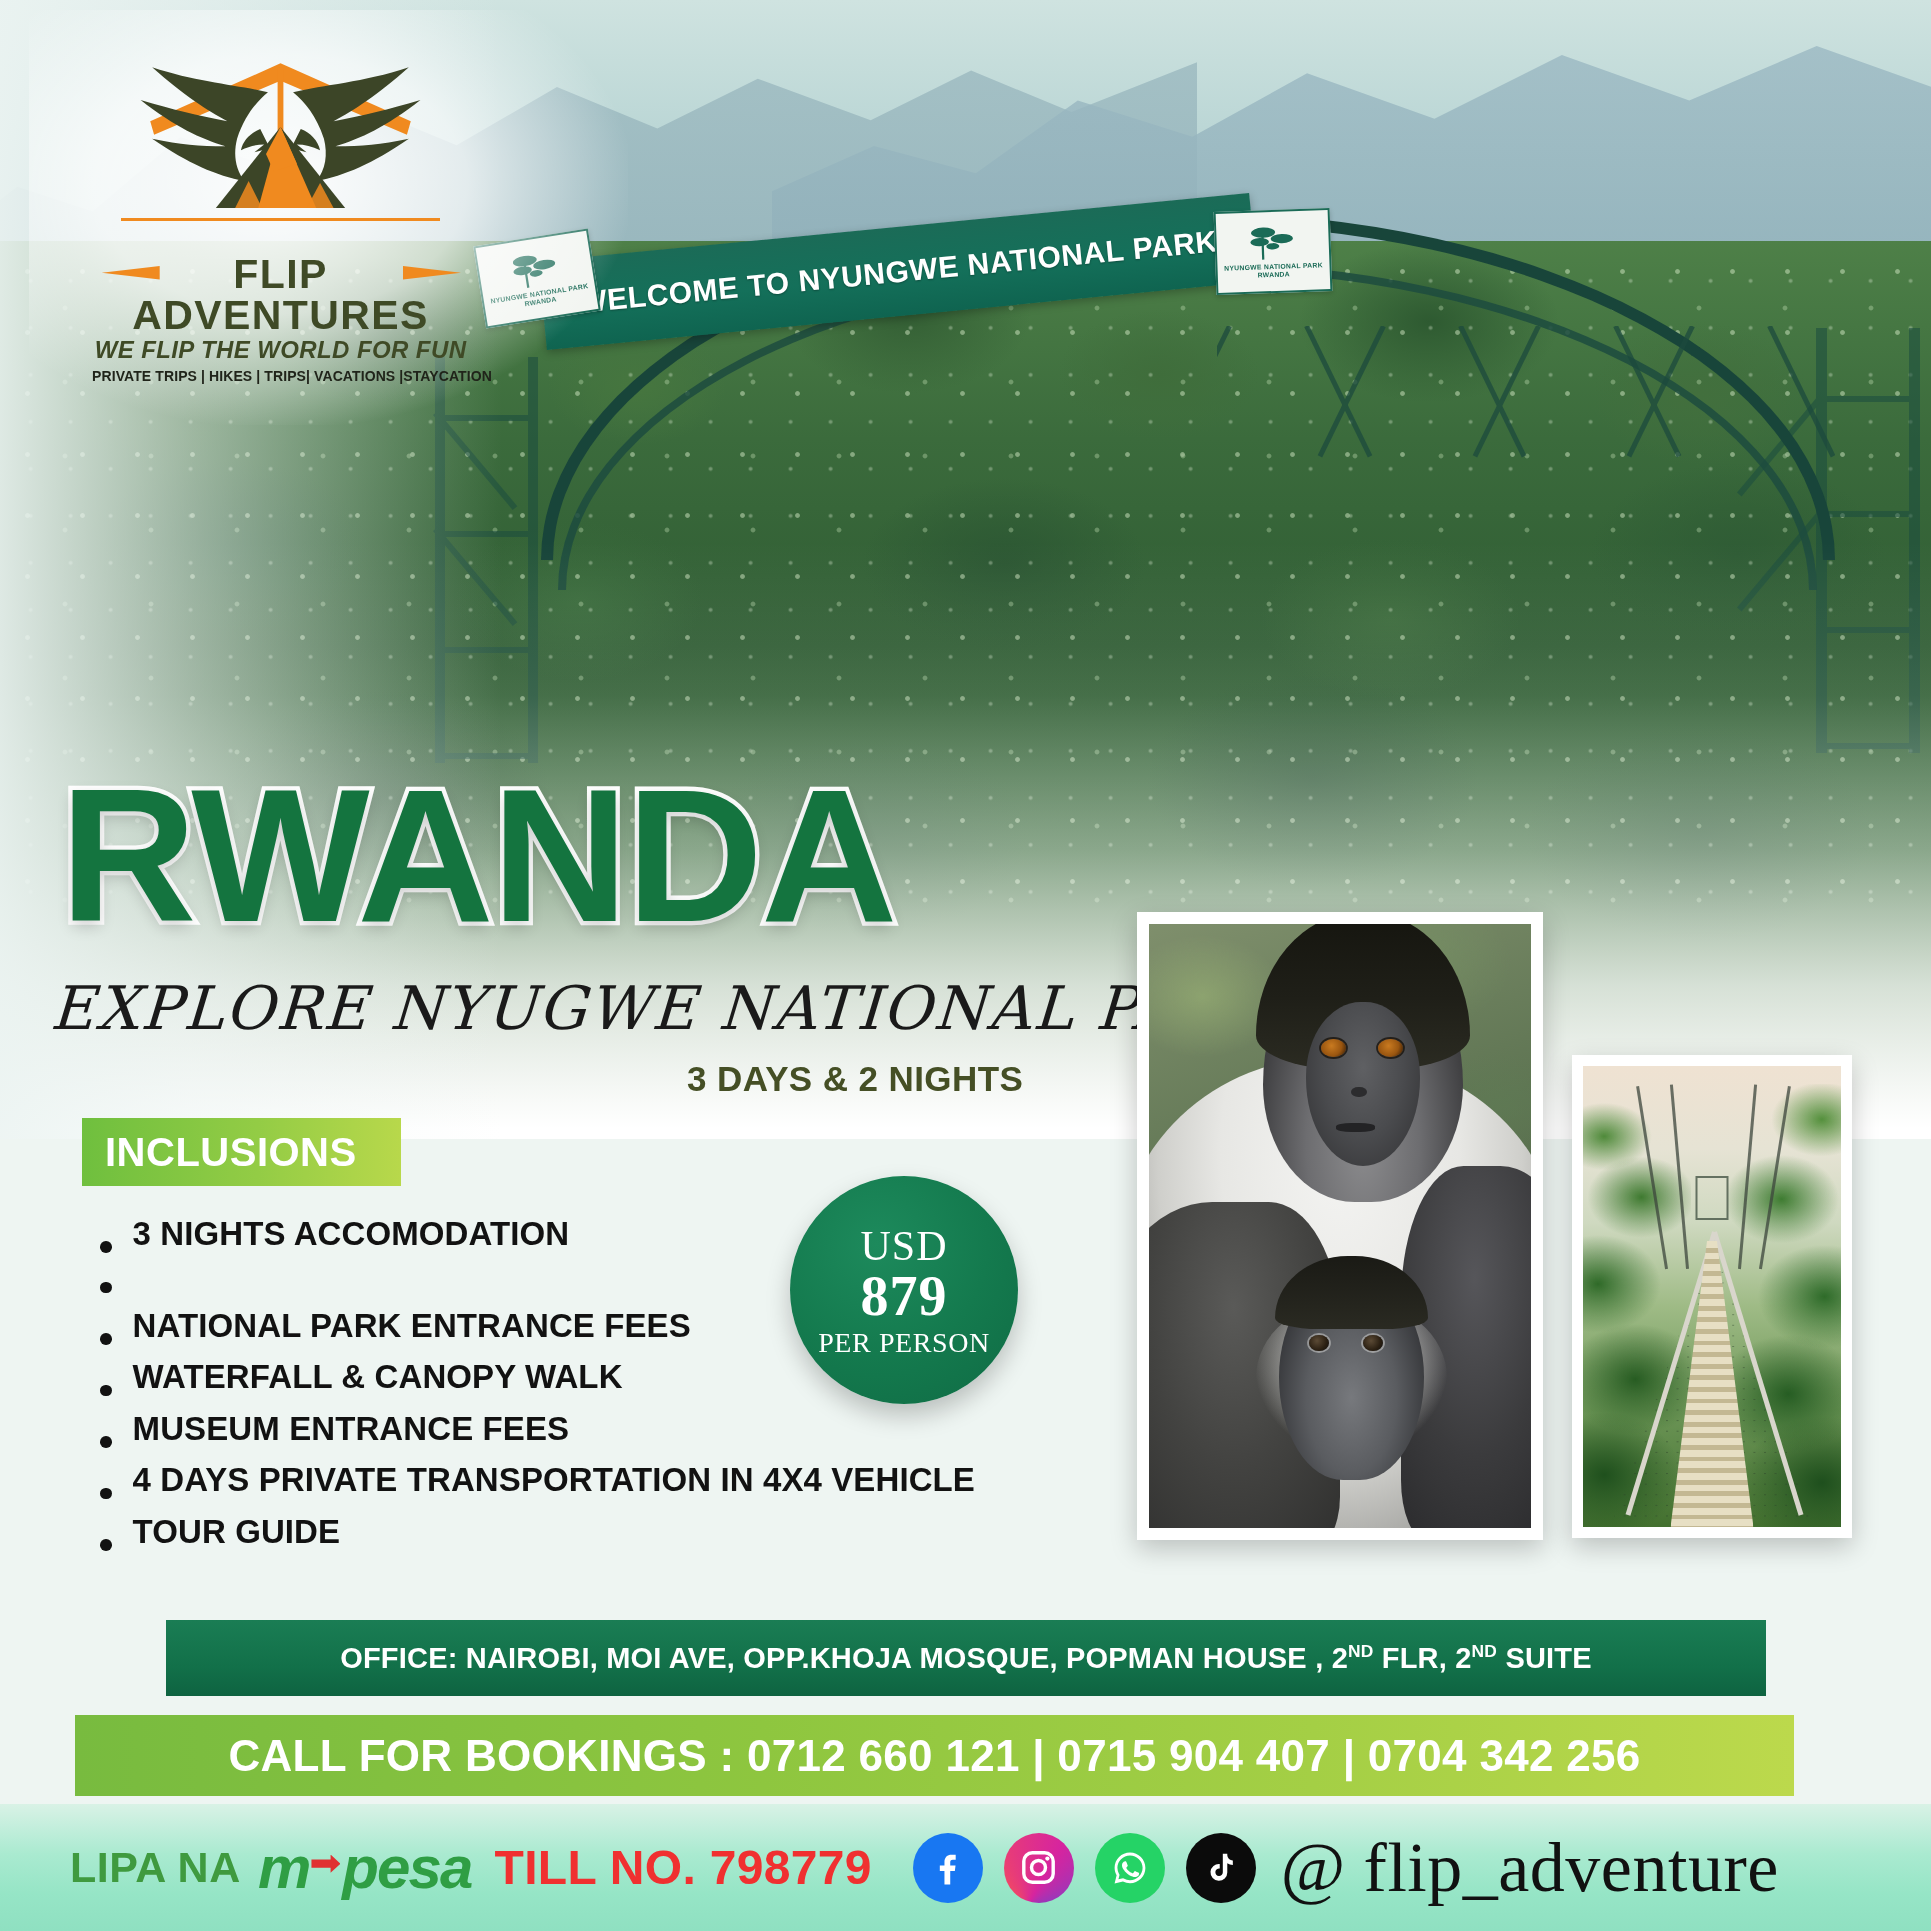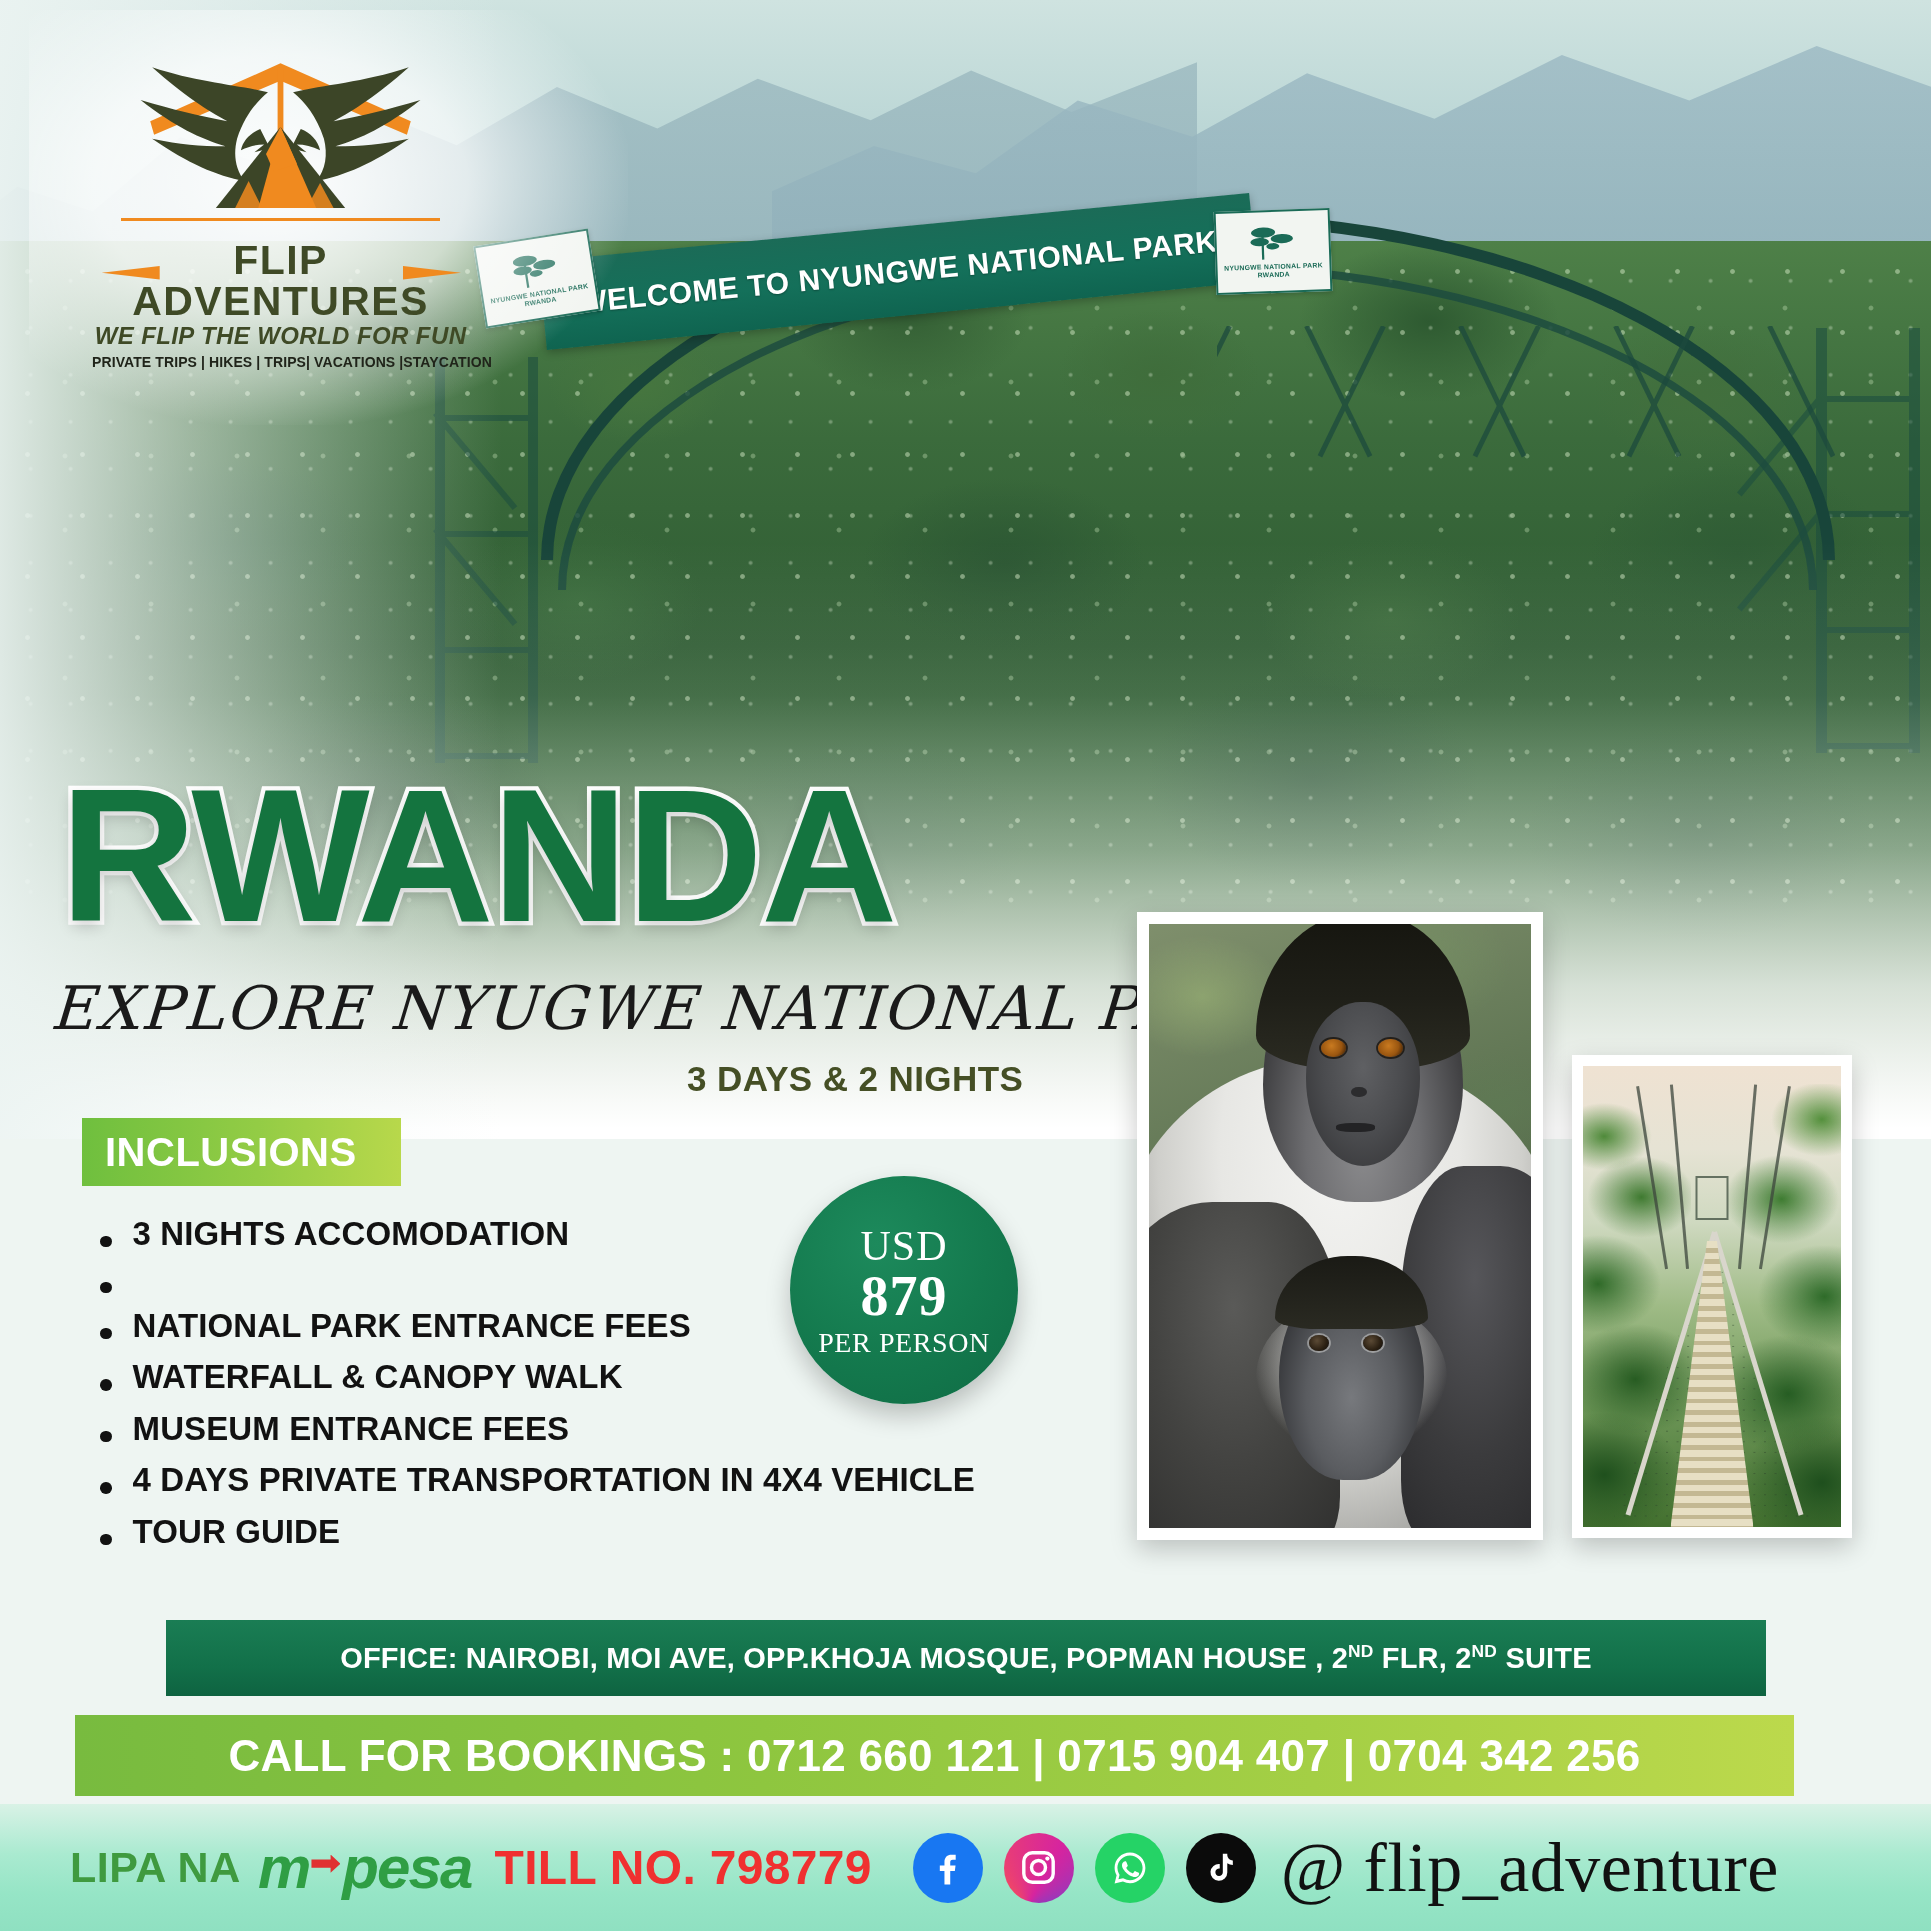--- a/index.html
+++ b/index.html
@@ -126,21 +126,21 @@
     position:absolute; left:-106px; top:145px; width:222px; height:406px; opacity:.55;
   }
   .gate-lattice.r { left:1188px; top:116px; }
   .gate-lattice b { position:absolute; background:#1a4c3f; }
 
   
   .logo { position:absolute; left:92px; top:46px; width:377px; height:280px; }
   .logo-mark { position:relative; width:377px; height:193px; }
   .logo-txt1 {
     text-align:center; font-weight:900; font-size:41px; letter-spacing:1.4px;
-    color:#3f4a26; line-height:1; margin-top:1px;
+    color:#3f4a26; line-height:1; margin-top:15px;
   }
   .logo-txt2 {
     text-align:center; font-weight:900; font-style:italic; font-size:24px;
     color:#3f4a26; letter-spacing:0.4px; line-height:1.2;
   }
   .logo-txt3 {
     text-align:center; font-weight:700; font-size:14px; color:#20241a;
     letter-spacing:0.1px; margin-top:2.9px; white-space:nowrap;
   }
   .logo-rule { position:absolute; left:29px; top:172px; width:319px; height:2.9px; background:#f08a1f; }
@@ -174,21 +174,21 @@
   .inclusions-badge {
     position:absolute; left:82px; top:1118px; width:319px; height:68px;
     background:linear-gradient(90deg,#6fbf3e 0%,#93cc45 55%,#b8d84b 100%);
     display:flex; align-items:center;
   }
   .inclusions-badge span {
     color:#ffffff; font-size:40px; font-weight:700; letter-spacing:0.5px; margin-left:23px;
   }
   .inc-list { position:absolute; left:100px; top:1215px; width:975px; }
   .inc-item {
-    display:flex; align-items:center; margin-bottom:13.5px;
+    display:flex; align-items:flex-end; margin-bottom:13.5px;
     font-size:33px; font-weight:700; color:#121212; letter-spacing:0.1px;
   }
   .inc-bullet {
     width:11.6px; height:11.6px; border-radius:50%; background:#121212;
     margin:15.4px 21px 0 0; flex:0 0 auto;
   }
 
   
   .price-circle {
     position:absolute; left:790px; top:1176px; width:228px; height:228px;

